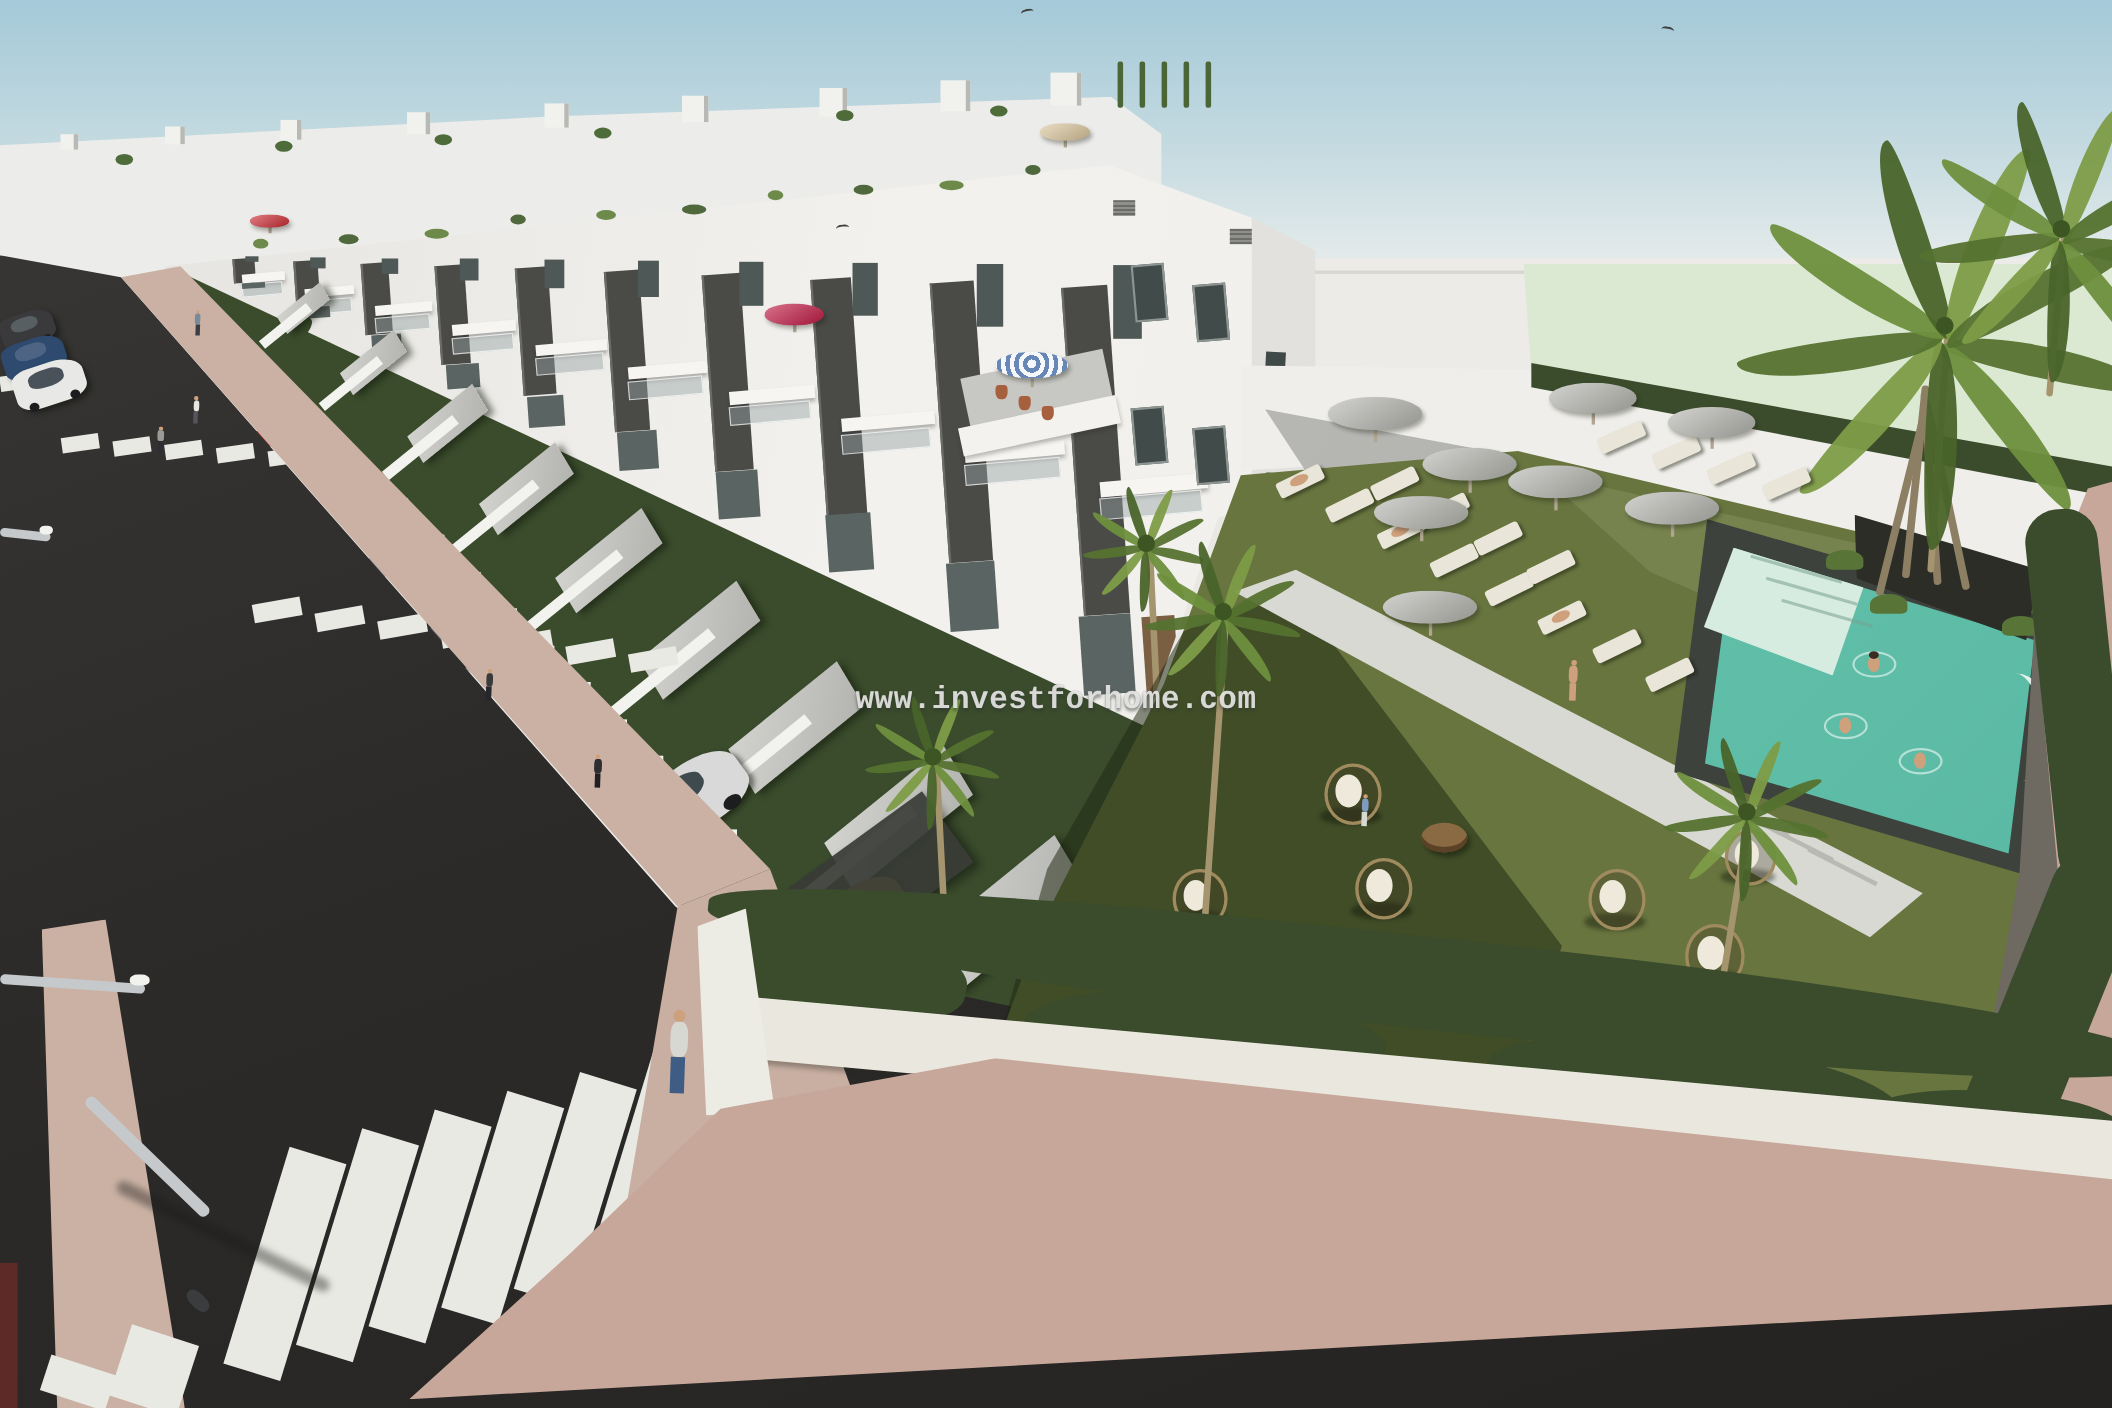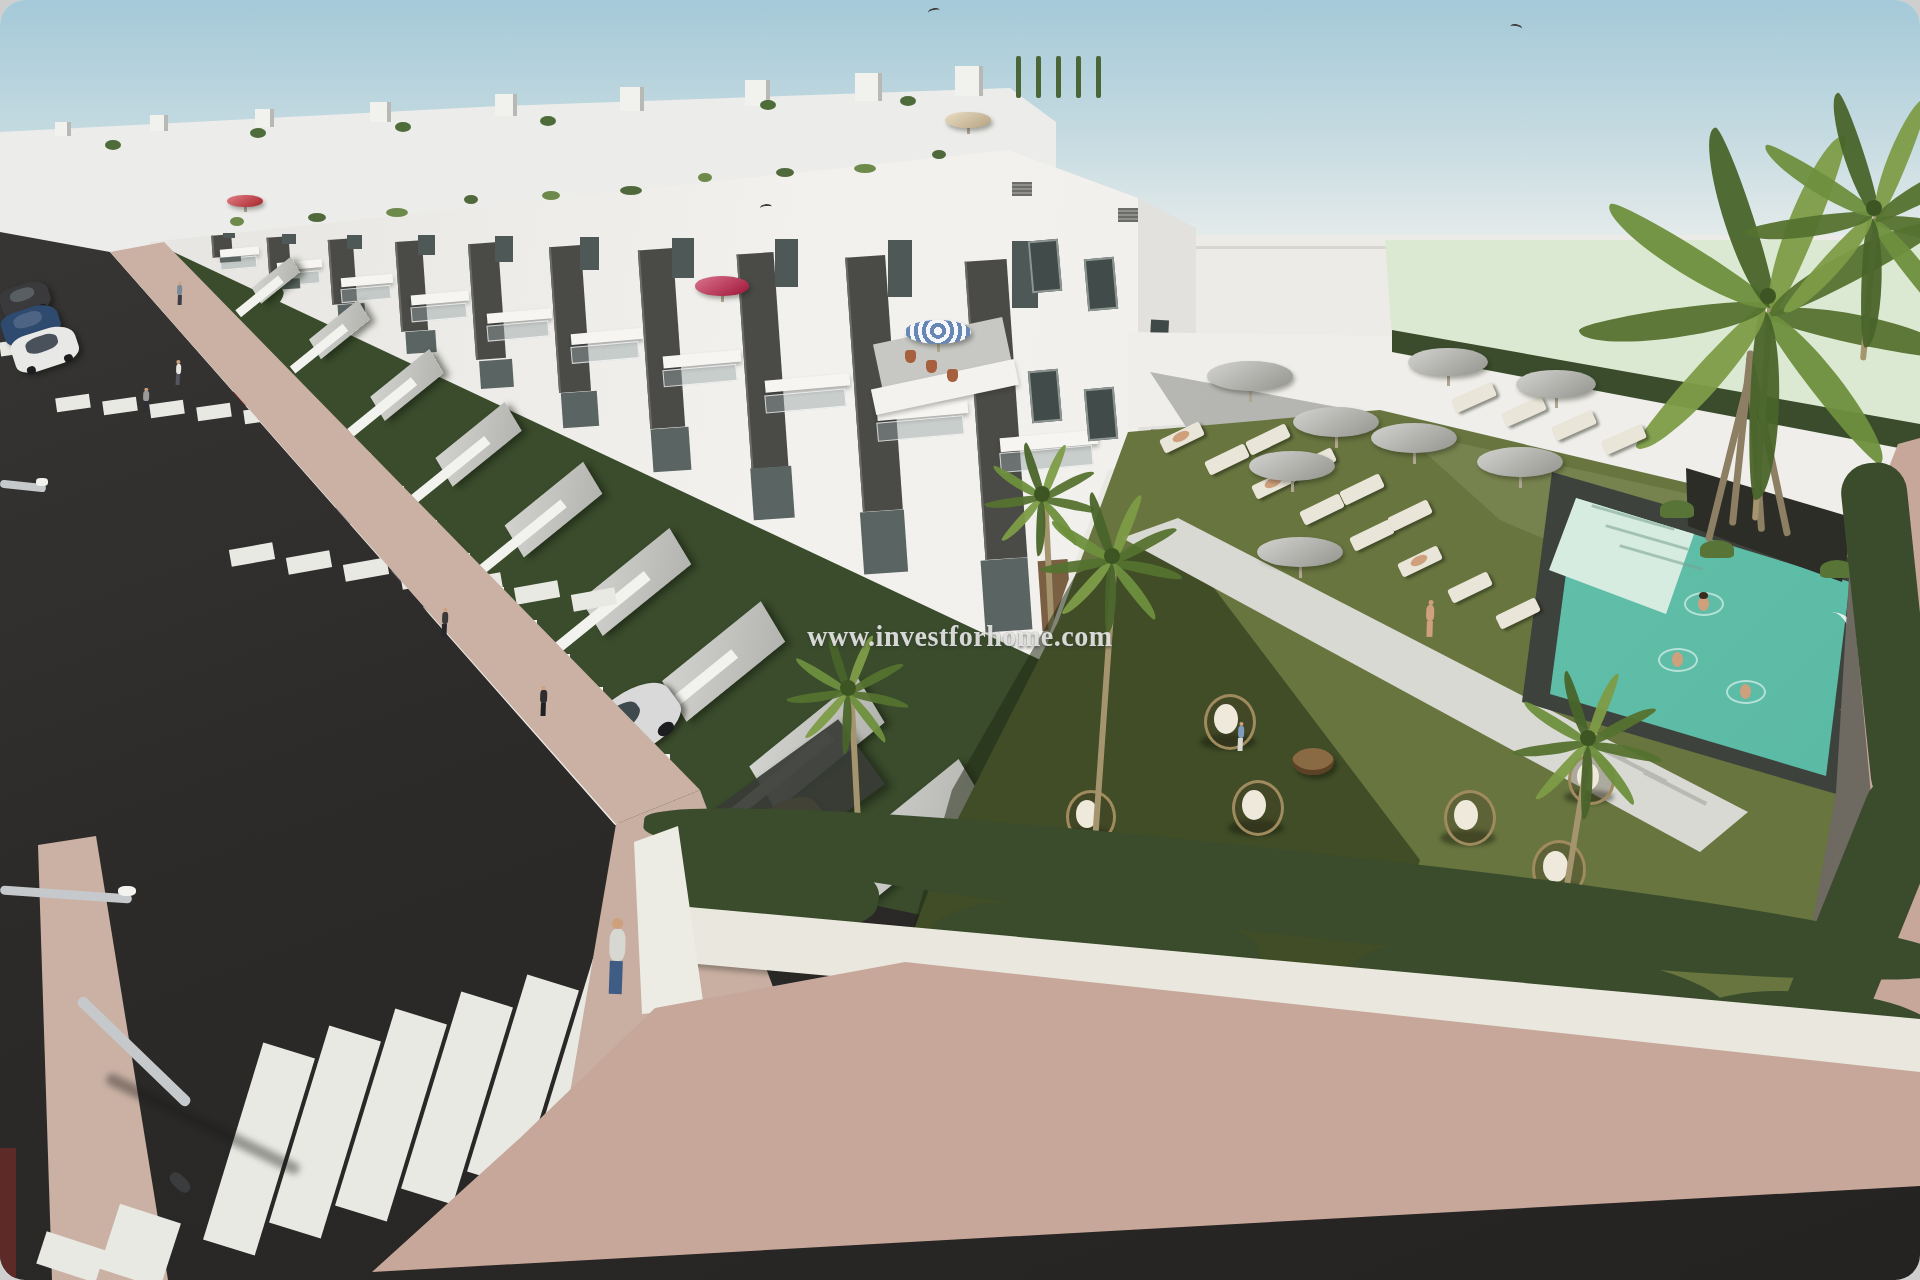--- a/index.html
+++ b/index.html
@@ -1,17 +1,17 @@
 <!DOCTYPE html>
 <html><head>
 <meta charset="utf-8">
 <style>
   html,body{margin:0;padding:0;background:#cfcfcf;}
   #stage{position:relative;width:1920px;height:1280px;overflow:hidden;
-         background:#edebe7;font-family:Liberation Serif, serif;border-radius:25px;}
+         background:#edebe7;font-family:Liberation Mono, monospace;}
   .tex-hedge{background-image:
       radial-gradient(circle at 25% 35%, rgba(134,166,92,.40) 0 1.5px, rgba(0,0,0,0) 2.5px),
       radial-gradient(circle at 70% 65%, rgba(12,22,6,.55) 0 1.5px, rgba(0,0,0,0) 2.5px);
       background-size:8px 7px,11px 9px;}
   .tex-lawn{background-image:
       radial-gradient(circle at 30% 30%, rgba(200,215,140,.20) 0 1px, rgba(0,0,0,0) 2px),
       radial-gradient(circle at 70% 70%, rgba(20,30,10,.28) 0 1px, rgba(0,0,0,0) 2px);
       background-size:5px 5px,7px 6px;}
   .tex-pav{background-image:
       repeating-linear-gradient(99deg, rgba(125,88,76,.30) 0 1px, rgba(0,0,0,0) 1px 21px),

